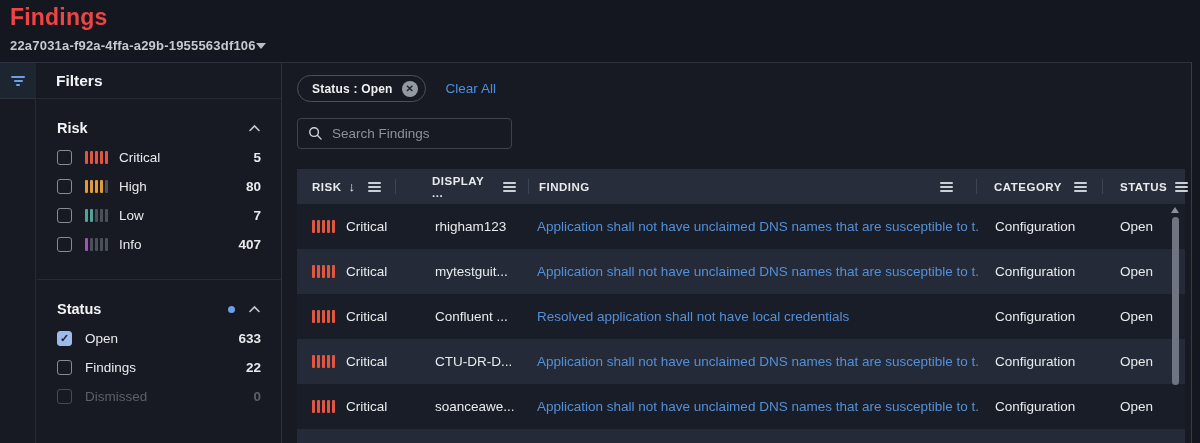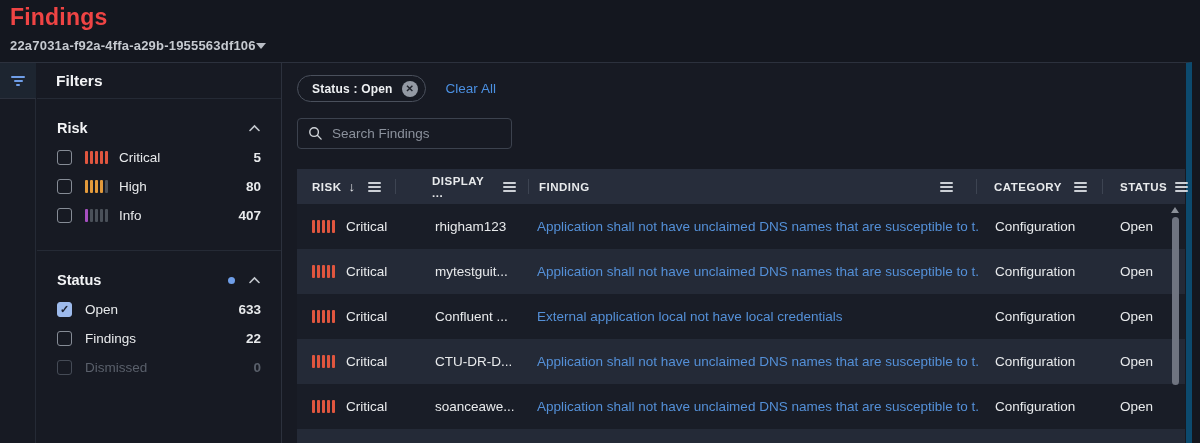--- a/index.html
+++ b/index.html
@@ -13,21 +13,21 @@
   }
   
   .page-header { position:absolute; top:0; left:0; width:100%; height:62px; padding:4px 0 0 10px; }
   .page-title { font-size:23px; font-weight:bold; color:#ef4444; letter-spacing:.2px; }
   .scope-row { display:flex; align-items:center; gap:0; margin-top:7px; }
   .scope-id { font-size:13px; font-weight:bold; color:#c6cad0; letter-spacing:.2px; }
   .caret-down { width:0; height:0; border-left:5px solid transparent; border-right:5px solid transparent; border-top:6px solid #b9bdc4; cursor:pointer; }
 
   
   .panel { position:absolute; top:62px; left:0; width:1192px; height:381px;
-           border-top:1px solid #2c313d; border-right:6px solid #0c4a6e; background:#171a23; }
+           border-top:1px solid #2c313d; border-right:1px solid #0c4a6e; background:#171a23; }
 
   
   .rail { position:absolute; left:0; top:0; width:36px; height:100%; border-right:1px solid #252a35; background:#171a23; }
   .rail-btn { width:36px; height:36px; background:#1d2530; border-bottom:1px solid #2c313d;
               display:flex; align-items:center; justify-content:center; flex-direction:column; gap:2px; cursor:pointer; }
   .rail-btn i { display:block; height:2px; background:#6f9ee8; border-radius:1px; }
   .rail-btn i:nth-child(1){ width:14px; } .rail-btn i:nth-child(2){ width:9px; } .rail-btn i:nth-child(3){ width:4px; }
 
   
   .sidebar { position:absolute; left:37px; top:0; width:245px; height:100%; border-right:1px solid #2c313d; }
@@ -170,20 +170,32 @@
             <i></i>
             <i></i>
             <i></i>
             <i></i>
           </span>
         <span>High</span>
         <span class="count">80</span>
       </div>
       <div class="filter-item">
         <span class="checkbox"></span>
+        <span class="sev sev-low">
+            <i></i>
+            <i></i>
+            <i></i>
+            <i></i>
+            <i></i>
+          </span>
+        <span>Low</span>
+        <span class="count">7</span>
+      </div>
+      <div class="filter-item">
+        <span class="checkbox"></span>
         <span class="sev sev-info">
             <i></i>
             <i></i>
             <i></i>
             <i></i>
             <i></i>
           </span>
         <span>Info</span>
         <span class="count">407</span>
       </div>
@@ -337,21 +349,21 @@
                 <i></i>
                 <i></i>
                 <i></i>
                 <i></i>
                 <i></i>
               </span>
             <span>Critical</span>
           </div>
           <div class="cell c-display">Confluent ...</div>
           <div class="cell c-finding">
-              <a class="finding-link">External application local not have local credentials</a>
+              <a class="finding-link">Resolved application shall not have local credentials</a>
             </div>
           <div class="cell c-category">Configuration</div>
           <div class="cell c-status">Open</div>
         </div>
 
         <div class="row">
           <div class="cell c-risk">
             <span class="sev sev-critical">
                 <i></i>
                 <i></i>

